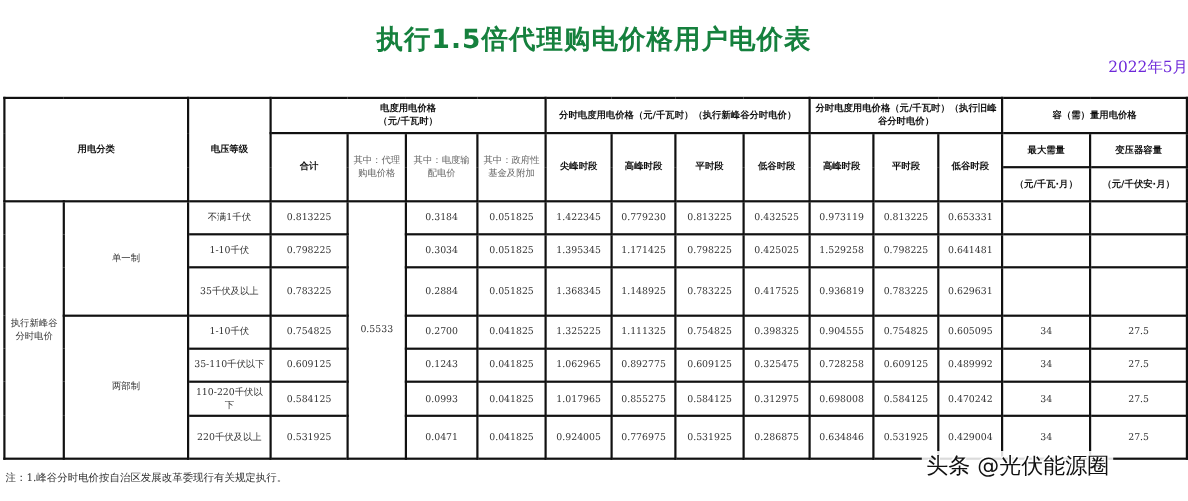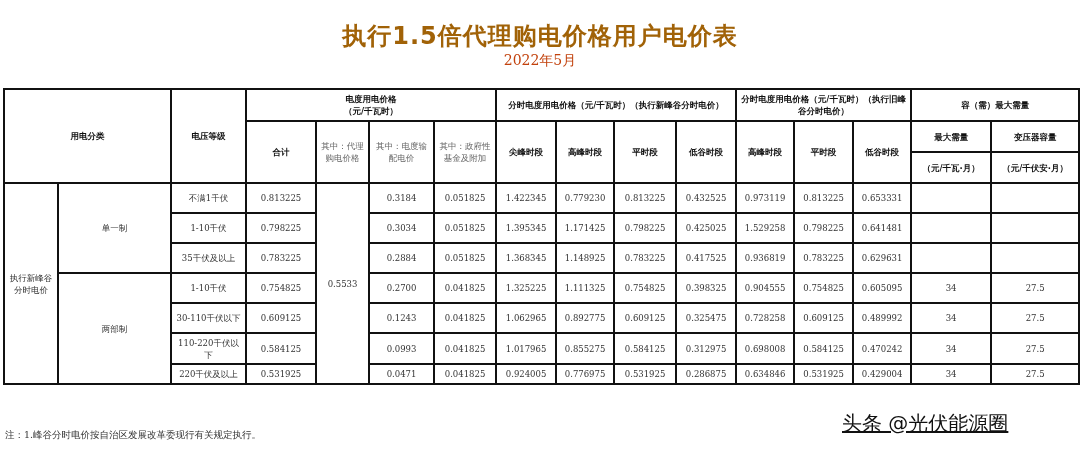--- a/index.html
+++ b/index.html
@@ -1,27 +1,27 @@
 <!DOCTYPE html>
 <html><head>
 <meta charset="utf-8">
 <style>
   html, body { margin: 0; padding: 0; background: #ffffff; }
   body { width: 1080px; height: 455px; overflow: hidden; position: relative; font-family: "DejaVu Serif", serif; color: #222; }
-  .title { position: absolute; top: 20px; left: 0; width: 1080px; text-align: center; font-size: 24px; font-weight: bold; color: #a16207; letter-spacing: 1px; font-family: "DejaVu Sans", sans-serif; }
-  .subtitle { position: absolute; top: 52px; left: 0; width: 1080px; text-align: center; font-size: 14px; color: #c2410c; }
+  .title { position: absolute; top: 20px; left: 0; width: 1080px; text-align: center; font-size: 24px; font-weight: bold; color: #15803d; letter-spacing: 1px; font-family: "DejaVu Sans", sans-serif; }
+  .subtitle { position: absolute; top: 52px; left: 0; width: 1080px; text-align: right; font-size: 14px; color: #6d28d9; }
   table.grid { position: absolute; top: 88px; left: 3px; width: 1075px; border-collapse: collapse; table-layout: fixed; }
   table.grid td { border: 2px solid #111; text-align: center; vertical-align: middle; padding: 0 2px; font-size: 8.5px; line-height: 12px; overflow: hidden; }
   td.hb { font-weight: bold; font-family: "DejaVu Sans", sans-serif; font-size: 8px; color: #111; }
   td.hg { color: #666; font-size: 8.5px; }
   td.num { font-size: 8.5px; color: #333; }
   .notes { position: absolute; top: 404px; left: 5px; width: 1070px; font-size: 9.5px; line-height: 13.5px; color: #333; }
   .notes div { white-space: nowrap; margin-top: 24px; }
   .indent { padding-left: 20px; }
-  .watermark { position: absolute; left: 838px; top: 410px; font-size: 20px; font-family: "DejaVu Sans", sans-serif; color: #111; background: rgba(255,255,255,0.85); padding: 0 4px; letter-spacing: 0px; text-shadow: 1px 1px 0 #fff, -1px -1px 0 #fff; text-decoration: underline; }
+  .watermark { position: absolute; left: 838px; top: 410px; font-size: 20px; font-family: "DejaVu Sans", sans-serif; color: #111; background: rgba(255,255,255,0.85); padding: 0 4px; letter-spacing: 0px; text-shadow: 1px 1px 0 #fff, -1px -1px 0 #fff; }
 </style>
 </head>
 <body>
 
 <div class="title">执行1.5倍代理购电价格用户电价表</div>
 <div class="subtitle">2022年5月</div>
 
 <table class="grid">
   <colgroup>
     <col style="width:54px">
@@ -42,21 +42,21 @@
       <col style="width:88px">
   </colgroup>
   <tbody>
       <tr style="height:32px">
     <td class="hb" colspan="2" rowspan="3">用电分类</td>
     <td class="hb" rowspan="3">电压等级</td>
     <td class="hb" colspan="4" style="white-space:pre-line">电度用电价格
 （元/千瓦时）</td>
     <td class="hb" colspan="4">分时电度用电价格（元/千瓦时）（执行新峰谷分时电价）</td>
     <td class="hb" colspan="3">分时电度用电价格（元/千瓦时）（执行旧峰谷分时电价）</td>
-    <td class="hb" colspan="2">容（需）最大需量</td>
+    <td class="hb" colspan="2">容（需）量用电价格</td>
   </tr>
   <tr style="height:31px">
     <td class="hb" rowspan="2">合计</td>
     <td class="hg" rowspan="2">其中：代理购电价格</td>
     <td class="hg" rowspan="2">其中：电度输配电价</td>
     <td class="hg" rowspan="2">其中：政府性基金及附加</td>
     <td class="hb" rowspan="2">尖峰时段</td>
     <td class="hb" rowspan="2">高峰时段</td>
     <td class="hb" rowspan="2">平时段</td>
     <td class="hb" rowspan="2">低谷时段</td>
@@ -97,21 +97,21 @@
     <td class="num">1.395345</td>
     <td class="num">1.171425</td>
     <td class="num">0.798225</td>
     <td class="num">0.425025</td>
     <td class="num">1.529258</td>
     <td class="num">0.798225</td>
     <td class="num">0.641481</td>
     <td class="num"></td>
     <td class="num"></td>
   </tr>
-  <tr style="height:30px">
+  <tr style="height:44px">
     <td class="num">35千伏及以上</td>
     <td class="num">0.783225</td>
     <td class="num">0.2884</td>
     <td class="num">0.051825</td>
     <td class="num">1.368345</td>
     <td class="num">1.148925</td>
     <td class="num">0.783225</td>
     <td class="num">0.417525</td>
     <td class="num">0.936819</td>
     <td class="num">0.783225</td>
@@ -130,21 +130,21 @@
     <td class="num">1.111325</td>
     <td class="num">0.754825</td>
     <td class="num">0.398325</td>
     <td class="num">0.904555</td>
     <td class="num">0.754825</td>
     <td class="num">0.605095</td>
     <td class="num">34</td>
     <td class="num">27.5</td>
   </tr>
   <tr style="height:30px">
-    <td class="num">30-110千伏以下</td>
+    <td class="num">35-110千伏以下</td>
     <td class="num">0.609125</td>
     <td class="num">0.1243</td>
     <td class="num">0.041825</td>
     <td class="num">1.062965</td>
     <td class="num">0.892775</td>
     <td class="num">0.609125</td>
     <td class="num">0.325475</td>
     <td class="num">0.728258</td>
     <td class="num">0.609125</td>
     <td class="num">0.489992</td>
@@ -159,21 +159,21 @@
     <td class="num">1.017965</td>
     <td class="num">0.855275</td>
     <td class="num">0.584125</td>
     <td class="num">0.312975</td>
     <td class="num">0.698008</td>
     <td class="num">0.584125</td>
     <td class="num">0.470242</td>
     <td class="num">34</td>
     <td class="num">27.5</td>
   </tr>
-  <tr style="height:20px">
+  <tr style="height:39px">
     <td class="num">220千伏及以上</td>
     <td class="num">0.531925</td>
     <td class="num">0.0471</td>
     <td class="num">0.041825</td>
     <td class="num">0.924005</td>
     <td class="num">0.776975</td>
     <td class="num">0.531925</td>
     <td class="num">0.286875</td>
     <td class="num">0.634846</td>
     <td class="num">0.531925</td>

